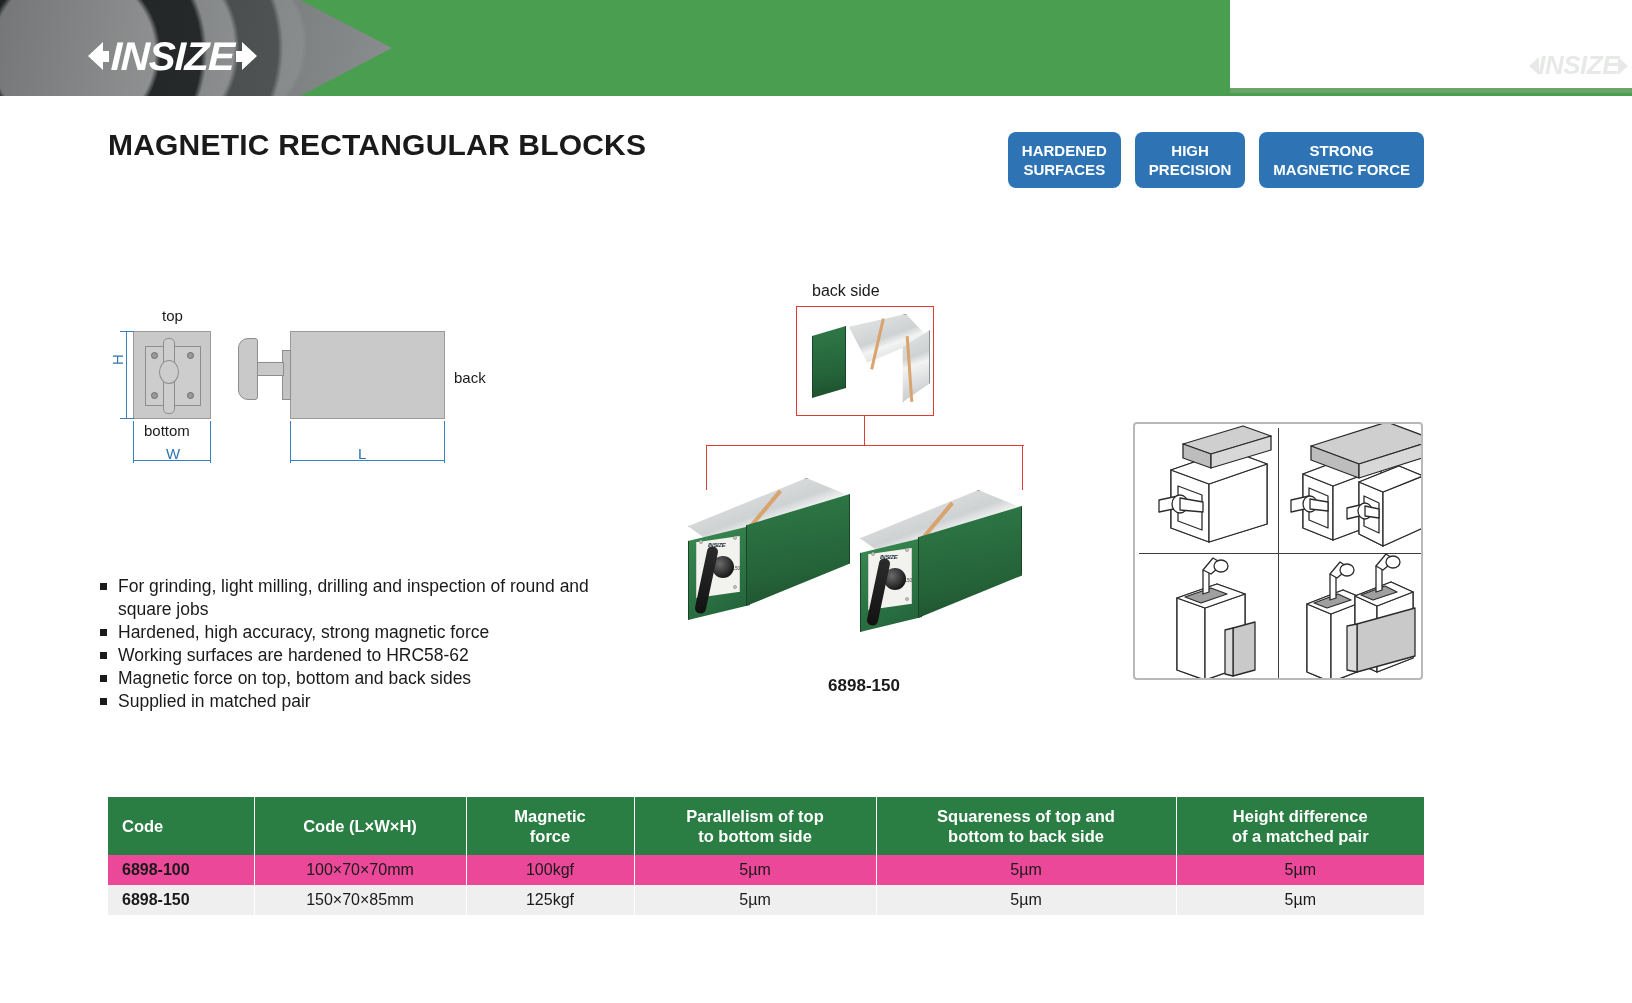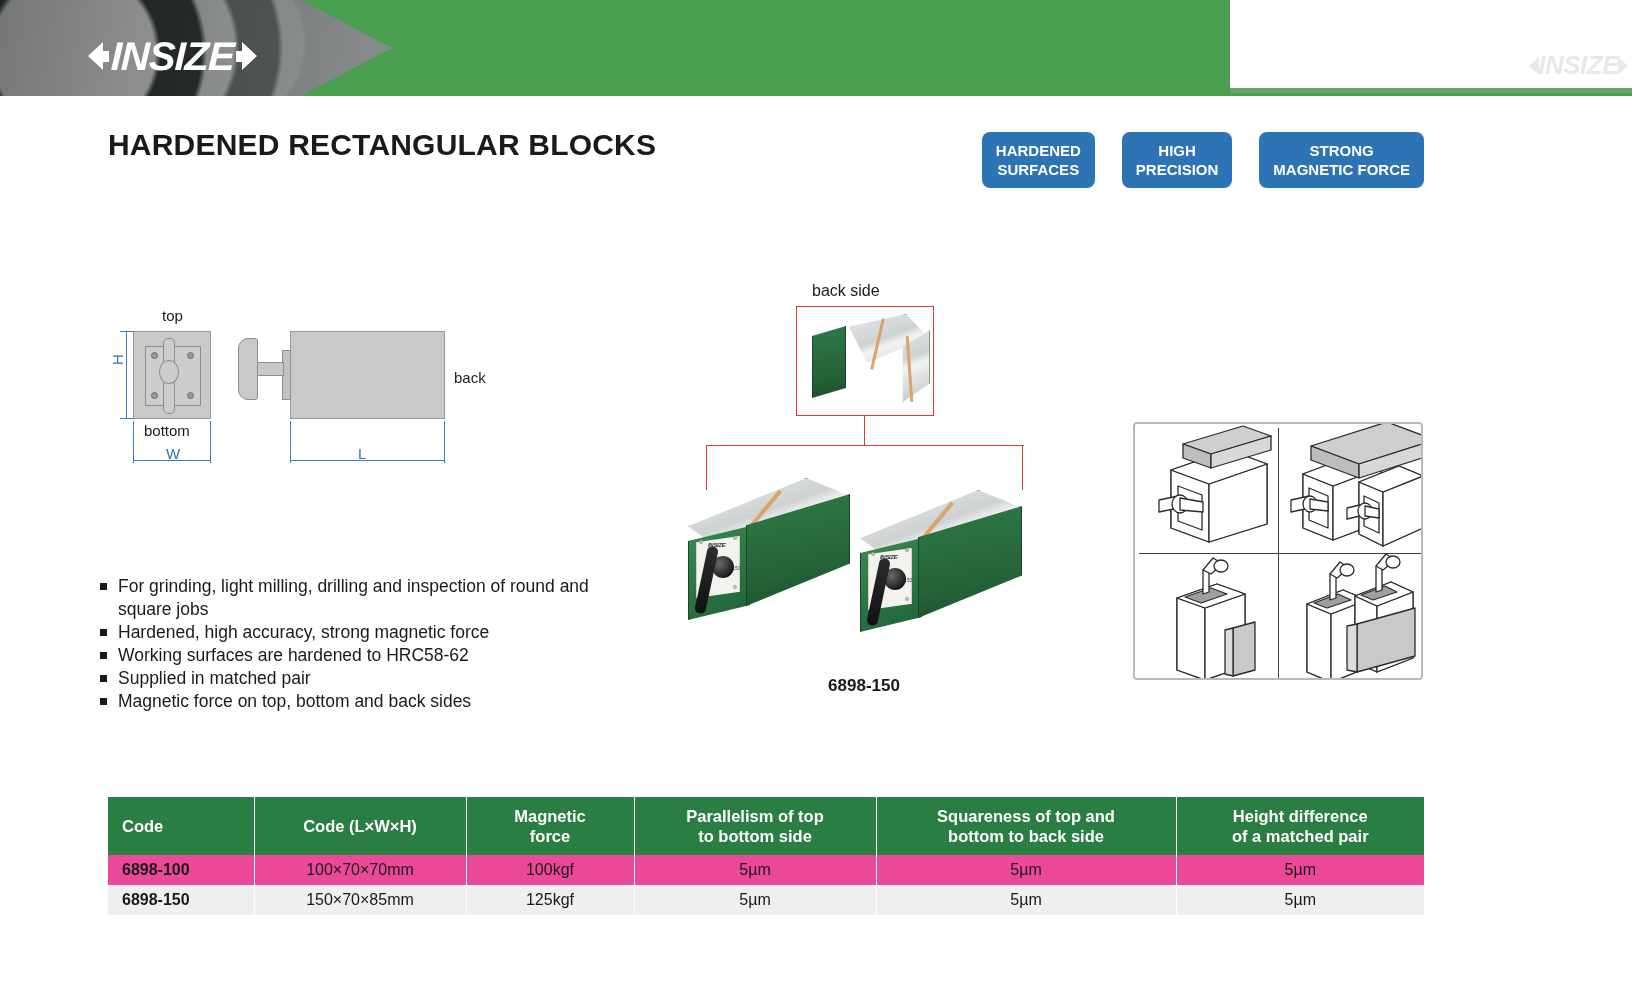--- a/index.html
+++ b/index.html
@@ -69,21 +69,21 @@
   .wm-text { font-weight:bold; font-style:italic; font-size:26px; color:#5b6a5c; letter-spacing:-0.5px; }
 
   
   .page-title {
     position: absolute; left: 108px; top: 128px;
     font-size: 30px; font-weight: bold; color: #1a1a1a; letter-spacing: 0.2px;
     white-space: nowrap;
   }
 
   
-  .badges { position: absolute; right: 208px; top: 132px; display: flex; gap: 27px; align-items: stretch; }
+  .badges { position: absolute; right: 208px; top: 132px; display: flex; gap: 14px; align-items: stretch; }
   .badge {
     background: #2e74b5; color: #fff; border-radius: 8px;
     font-size: 15px; font-weight: bold; line-height: 19px;
     text-align: center; padding: 9px 14px; min-width: 104px;
     display: flex; align-items: center; justify-content: center;
     white-space: pre-line;
   }
 
   
   .tech-drawing { position: absolute; left: 104px; top: 305px; width: 420px; height: 180px; }
@@ -230,21 +230,21 @@
       <div class="logo-arrow-r"></div>
     </div>
 
     <div class="header-watermark">
       <div class="wm-arrow-l"></div>
       <div class="wm-text">INSIZE</div>
       <div class="wm-arrow-r"></div>
     </div>
   </div>
 
-  <div class="page-title">HARDENED RECTANGULAR BLOCKS</div>
+  <div class="page-title">MAGNETIC RECTANGULAR BLOCKS</div>
 
   <div class="badges">
     <div class="badge">HARDENED
 SURFACES</div>
     <div class="badge">HIGH
 PRECISION</div>
     <div class="badge">STRONG
 MAGNETIC FORCE</div>
   </div>
 
@@ -346,25 +346,25 @@
     <div class="bullet">
       <span class="sq"></span>
       <span class="txt">Hardened, high accuracy, strong magnetic force</span>
     </div>
     <div class="bullet">
       <span class="sq"></span>
       <span class="txt">Working surfaces are hardened to HRC58-62</span>
     </div>
     <div class="bullet">
       <span class="sq"></span>
-      <span class="txt">Supplied in matched pair</span>
+      <span class="txt">Magnetic force on top, bottom and back sides</span>
     </div>
     <div class="bullet">
       <span class="sq"></span>
-      <span class="txt">Magnetic force on top, bottom and back sides</span>
+      <span class="txt">Supplied in matched pair</span>
     </div>
   </div>
 
   <div class="app-box">
     <div class="app-vline"></div>
     <div class="app-hline"></div>
 
     <svg width="286" height="254" viewBox="0 0 286 254">
       <g fill="none" stroke="#2b2b2b" stroke-width="1.3" stroke-linejoin="round">
 

